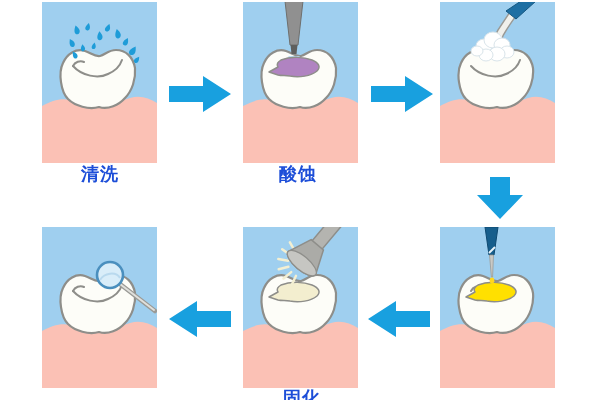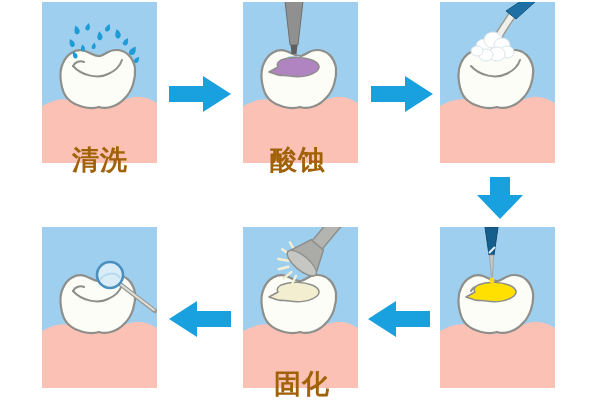--- a/index.html
+++ b/index.html
@@ -1,21 +1,21 @@
 <!DOCTYPE html>
 <html><head>
 <meta charset="utf-8">
 <style>
   html,body{margin:0;padding:0;background:#fff;}
   .stage{position:relative;width:600px;height:400px;background:#ffffff;overflow:hidden;
          font-family:"DejaVu Sans",sans-serif;}
   .panel{position:absolute;width:115px;height:161px;margin:0;padding:0;}
   .panel svg{display:block;}
-  .step-label{position:absolute;width:160px;text-align:center;font-size:27px;font-weight:bold;
-              color:#a16207;letter-spacing:1px;line-height:26px;}
+  .step-label{position:absolute;width:160px;text-align:center;font-size:18px;font-weight:bold;
+              color:#1d4ed8;letter-spacing:1px;line-height:26px;margin-top:14px;}
   .arrow{position:absolute;}
   .arrow.flip{transform:scaleX(-1);}
   .defs-holder{position:absolute;width:0;height:0;overflow:hidden;}
   .tooth-stroke{stroke:#8e8e8a;stroke-width:2.2;stroke-linejoin:round;}
   .groove{fill:none;stroke:#8e8e8a;stroke-width:2;stroke-linecap:round;}
   .patch{stroke:#8e8e8a;stroke-width:1.5;stroke-linejoin:round;}
 </style>
 </head>
 <body>
 

